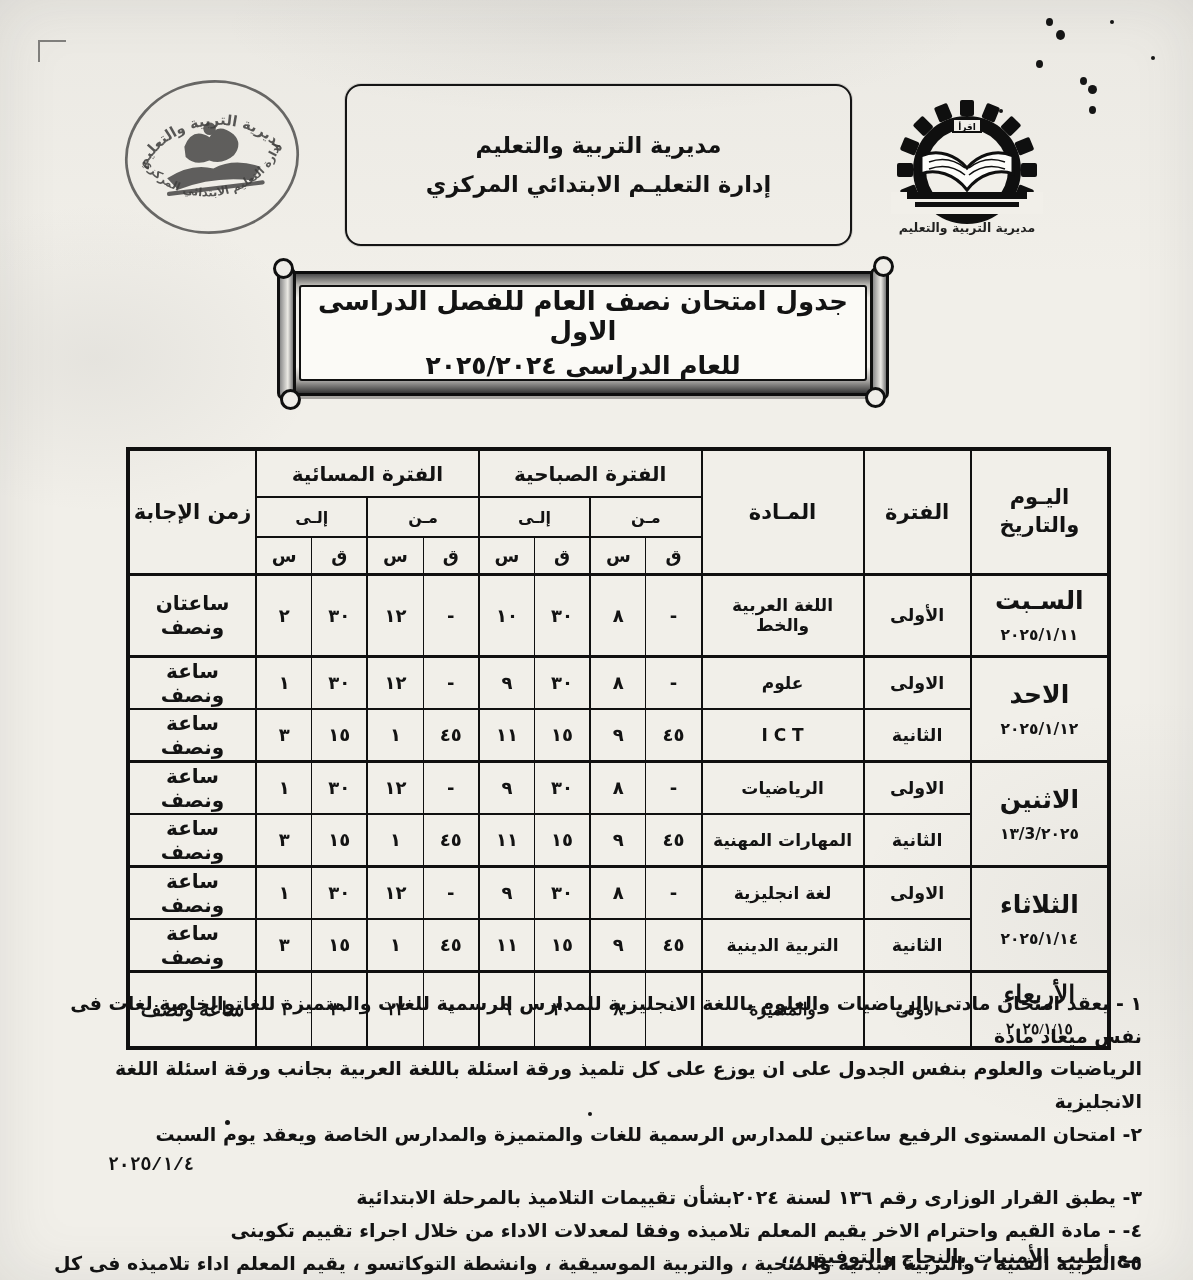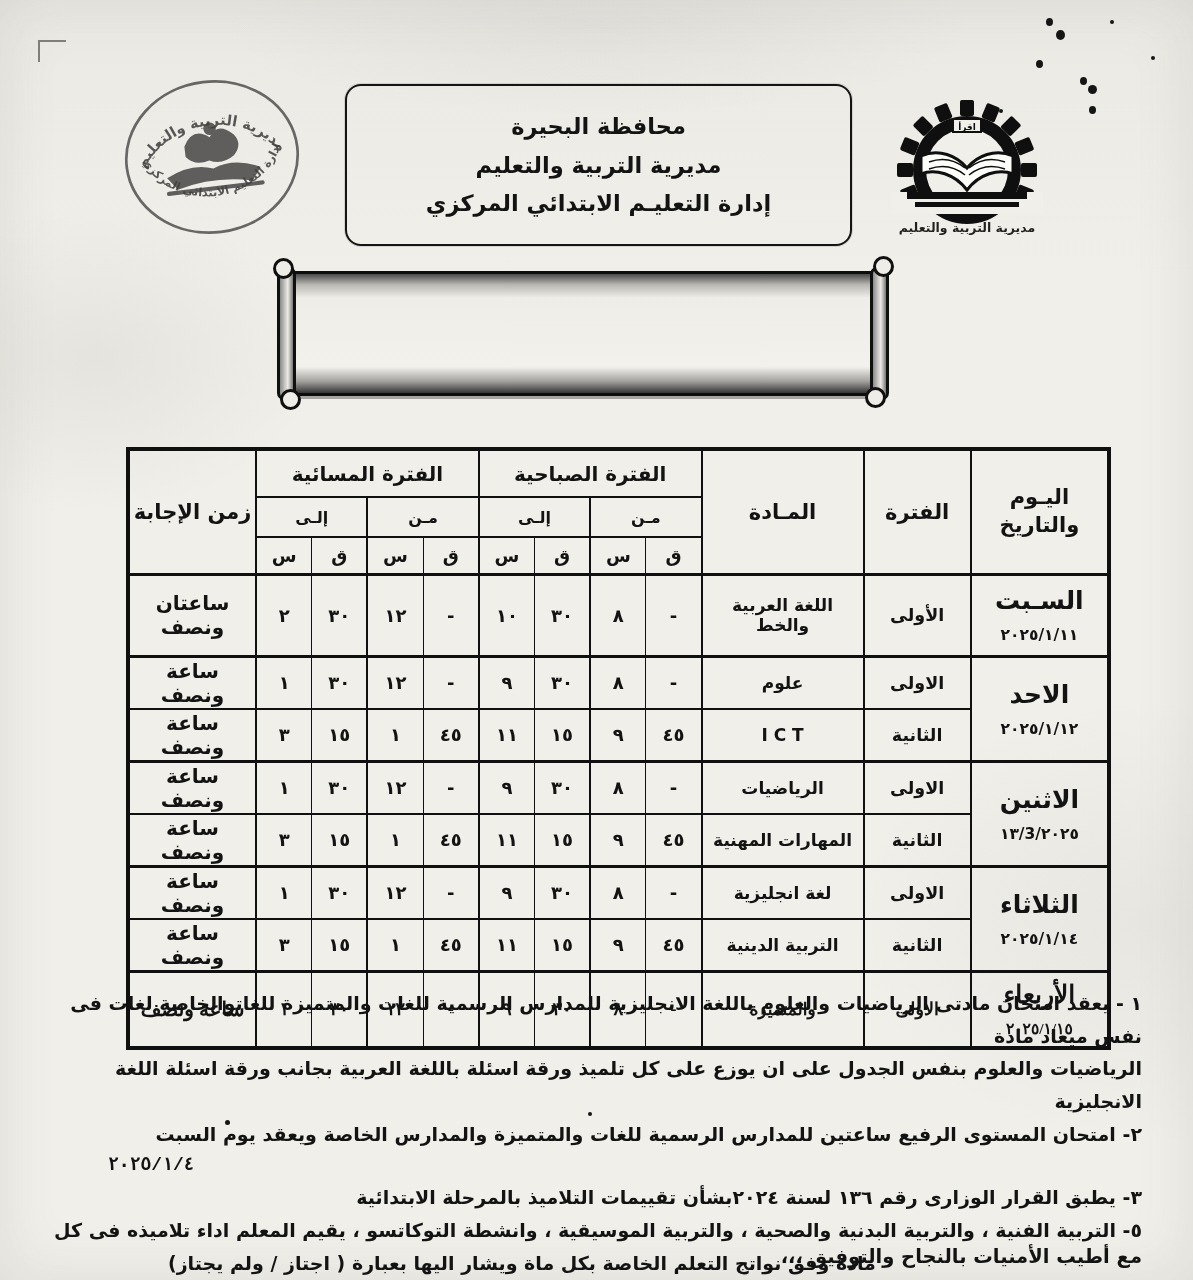--- a/index.html
+++ b/index.html
@@ -113,21 +113,20 @@
     </text>
     <g fill="#1a1a1a" opacity=".82">
       <circle cx="96" cy="58" r="6"></circle>
       <path d="M70,72 Q80,54 95,66 Q104,52 118,66 Q126,76 116,86 Q104,94 92,88 Q78,92 70,82 Z"></path>
       <path d="M50,100 Q74,88 95,96 Q116,88 140,100 L131,112 Q95,103 59,112 Z"></path>
       <rect x="48" y="113" width="94" height="4" rx="2"></rect>
     </g>
   </svg>
 
   <div class="org-box">
-    <div class="l">محافظة البحيرة</div>
     <div class="l">مديرية التربية والتعليم</div>
     <div class="l">إدارة التعليـم الابتدائي المركزي</div>
   </div>
 
   <svg class="right-logo" viewBox="0 0 170 150">
     <g fill="#0f0f0f">
       <rect x="75" y="8" width="14" height="16" rx="2"></rect>
       <rect x="75" y="8" width="14" height="16" rx="2" transform="rotate(22.5 82 78)"></rect>
       <rect x="75" y="8" width="14" height="16" rx="2" transform="rotate(45 82 78)"></rect>
       <rect x="75" y="8" width="14" height="16" rx="2" transform="rotate(67.5 82 78)"></rect>
@@ -151,20 +150,24 @@
     <text x="82" y="140" font-size="12.5" font-weight="bold" text-anchor="middle" fill="#101010" opacity=".92">مديرية التربية والتعليم</text>
   </svg>
 
   <div class="scroll">
     <div class="roll left"></div>
     <div class="roll right"></div>
     <div class="curl tl"></div>
     <div class="curl bl"></div>
     <div class="curl tr"></div>
     <div class="curl br"></div>
+    <div class="scroll-inner">
+      <div class="b1">جدول امتحان  نصف العام  للفصل الدراسى الاول</div>
+      <div class="b2">للعام الدراسى ٢٠٢٥/٢٠٢٤</div>
+    </div>
   </div>
 
 
   <table class="sched">
     <colgroup>
       <col style="width:134px">
         <col style="width:104px">
         <col style="width:157px">
       <col style="width:54px">
         <col style="width:54px">
@@ -332,18 +335,19 @@
         </tr>
       </tbody>
   </table>
 
   <div class="notes">
       <div class="note-line n1-l1">١ - يعقد امتحان مادتى الرياضيات والعلوم باللغة الانجليزية للمدارس الرسمية للغات والمتميزة للغاتوالخاصة لغات فى نفس ميعاد مادة</div>
       <div class="note-line n1-l2">الرياضيات والعلوم   بنفس الجدول على ان يوزع على كل تلميذ ورقة اسئلة باللغة العربية بجانب ورقة اسئلة اللغة الانجليزية</div>
       <div class="note-line n2-l1">٢- امتحان المستوى الرفيع  ساعتين للمدارس الرسمية للغات والمتميزة  والمدارس الخاصة ويعقد يوم السبت</div>
       <div class="note-line n2-l2">٢٠٢٥/١/٤</div>
       <div class="note-line n3-l1">٣- يطبق القرار الوزارى رقم ١٣٦ لسنة ٢٠٢٤بشأن تقييمات التلاميذ بالمرحلة الابتدائية</div>
+      <div class="note-line n4-l1">٤- - مادة القيم واحترام الاخر يقيم المعلم تلاميذه وفقا لمعدلات الاداء من خلال اجراء تقييم تكوينى</div>
       <div class="note-line n5-l1">٥- التربية الفنية ، والتربية البدنية والصحية ، والتربية الموسيقية ، وانشطة التوكاتسو ، يقيم المعلم اداء تلاميذه فى كل</div>
       <div class="note-line n5-l2">مادة وفق نواتج التعلم الخاصة بكل ماة ويشار اليها بعبارة ( اجتاز /    ولم يجتاز)</div>
     </div>
   <div class="closing">مع أطيب الأمنيات بالنجاح والتوفيق ،،،</div>
 
 </div>
 
 </body></html>

